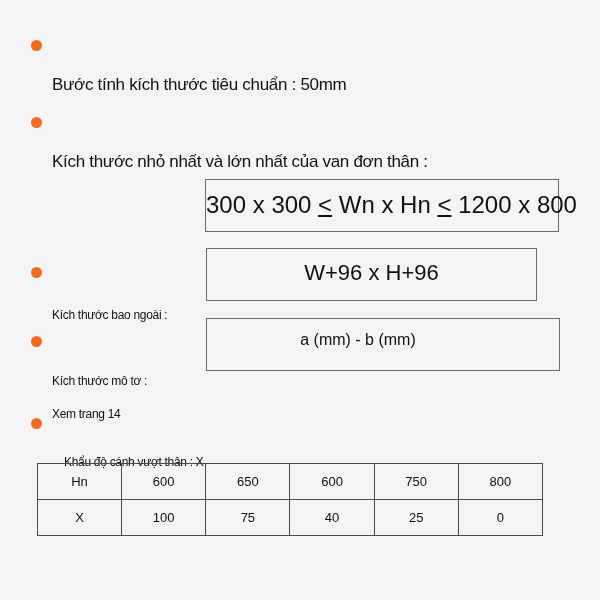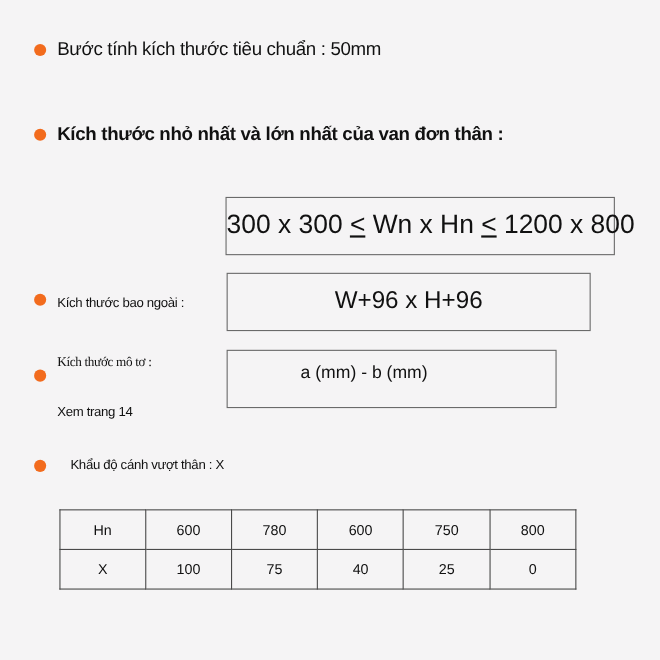--- a/index.html
+++ b/index.html
@@ -1,68 +1,68 @@
 <!DOCTYPE html>
 <html><head>
 <meta charset="utf-8">
 <style>
   html, body { margin:0; padding:0; }
   body {
     width:600px; height:600px; background:#f5f4f5; position:relative; overflow:hidden;
     font-family: "Liberation Sans", "DejaVu Sans", sans-serif; color:#111;
   }
   .dot { position:absolute; width:11px; height:11px; border-radius:50%; background:#f26b1d; }
-  .txt { position:absolute; white-space:nowrap; font-stretch:condensed; letter-spacing:-0.3px; }
+  .txt { position:absolute; white-space:nowrap; font-stretch:condensed; letter-spacing:-0.3px;margin-top:40px; }
   .h1 { font-size:17px; }
   .h2 { font-size:12px; }
   .box { position:absolute; border:1.5px solid #6a6a6a; background:#f5f4f5; box-sizing:border-box; }
   .box-text { position:absolute; width:100%; text-align:center; white-space:nowrap; }
   .u { text-decoration: underline; }
-  table.tbl { position:absolute; left:54px; top:463px; width:470px; border-collapse:collapse; }
+  table.tbl { position:absolute; left:37px; top:463px; width:506px; border-collapse:collapse; }
   table.tbl td { border:1.5px solid #4a4a4a; height:35px; text-align:center; font-size:13px; padding:0; width:84px; }
 </style>
 </head>
 <body>
 
 <div class="dot" style="left:31px;top:40px;"></div>
 <div class="txt h1" style="left:52px;top:35px;">Bước tính kích thước tiêu chuẩn : 50mm</div>
 
 <div class="dot" style="left:31px;top:117px;"></div>
-<div class="txt h1" style="left:52px;top:112px;font-weight:bold;">Kích thước nhỏ nhất và lớn nhất của van đơn thân :</div>
+<div class="txt h1" style="left:52px;top:112px;">Kích thước nhỏ nhất và lớn nhất của van đơn thân :</div>
 
 <div class="box" style="left:205px;top:179px;width:354px;height:53px;">
   <div class="box-text" style="top:11px;font-size:24px;">
     <span>300 x 300 </span><span class="u">&lt;</span><span> Wn x Hn </span><span class="u">&lt;</span><span> 1200 x 800</span>
   </div>
 </div>
 
 <div class="dot" style="left:31px;top:267px;"></div>
 <div class="txt h2" style="left:52px;top:268px;">Kích thước bao ngoài :</div>
 
 <div class="box" style="left:206px;top:248px;width:331px;height:53px;">
   <div class="box-text" style="top:11px;font-size:22px;">W+96 x H+96</div>
 </div>
 
 <div class="dot" style="left:31px;top:336px;"></div>
-<div class="txt h2" style="left:52px;top:322px;font-family:Liberation Serif, serif;">Kích thước mô tơ  :</div>
+<div class="txt h2" style="left:52px;top:334px;">Kích thước mô tơ  :</div>
 <div class="txt h2" style="left:52px;top:367px;">Xem trang  14</div>
 
-<div class="box" style="left:206px;top:318px;width:300px;height:53px;">
+<div class="box" style="left:206px;top:318px;width:354px;height:53px;">
   <div class="box-text" style="top:12px;font-size:16px;left:-25px;">a (mm) - b (mm)</div>
 </div>
 
 <div class="dot" style="left:31px;top:418px;"></div>
 <div class="txt h2" style="left:64px;top:415px;">Khẩu độ cánh vượt thân : X</div>
 
 <table class="tbl">
   <tbody>
       <tr>
     <td>Hn</td>
     <td>600</td>
-    <td>780</td>
+    <td>650</td>
     <td>600</td>
     <td>750</td>
     <td>800</td>
   </tr>
   <tr>
     <td>X</td>
     <td>100</td>
     <td>75</td>
     <td>40</td>
     <td>25</td>

